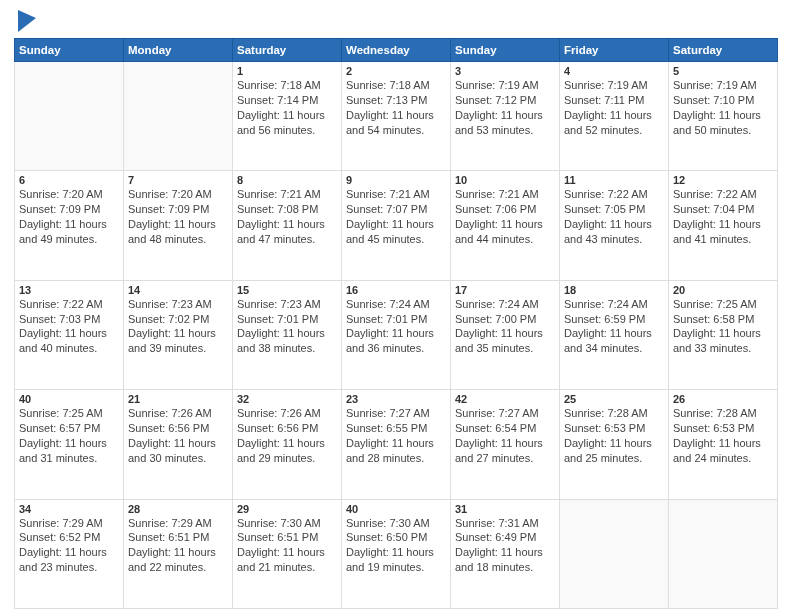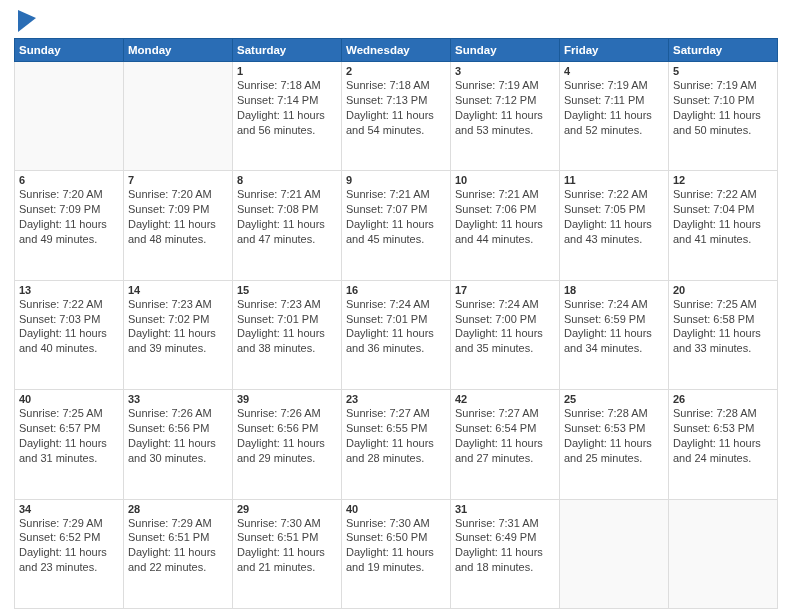--- a/index.html
+++ b/index.html
@@ -217,25 +217,25 @@
             <span class="day-num">20</span>
             <div class="day-info">Sunrise: 7:25 AM<br>Sunset: 6:58 PM<br>Daylight: 11 hours and 33 minutes.</div>
           </td>
         </tr>
         <tr>
           <td>
             <span class="day-num">40</span>
             <div class="day-info">Sunrise: 7:25 AM<br>Sunset: 6:57 PM<br>Daylight: 11 hours and 31 minutes.</div>
           </td>
           <td>
-            <span class="day-num">33</span>
+            <span class="day-num">21</span>
             <div class="day-info">Sunrise: 7:26 AM<br>Sunset: 6:56 PM<br>Daylight: 11 hours and 30 minutes.</div>
           </td>
           <td>
-            <span class="day-num">39</span>
+            <span class="day-num">32</span>
             <div class="day-info">Sunrise: 7:26 AM<br>Sunset: 6:56 PM<br>Daylight: 11 hours and 29 minutes.</div>
           </td>
           <td>
             <span class="day-num">23</span>
             <div class="day-info">Sunrise: 7:27 AM<br>Sunset: 6:55 PM<br>Daylight: 11 hours and 28 minutes.</div>
           </td>
           <td>
             <span class="day-num">42</span>
             <div class="day-info">Sunrise: 7:27 AM<br>Sunset: 6:54 PM<br>Daylight: 11 hours and 27 minutes.</div>
           </td>

